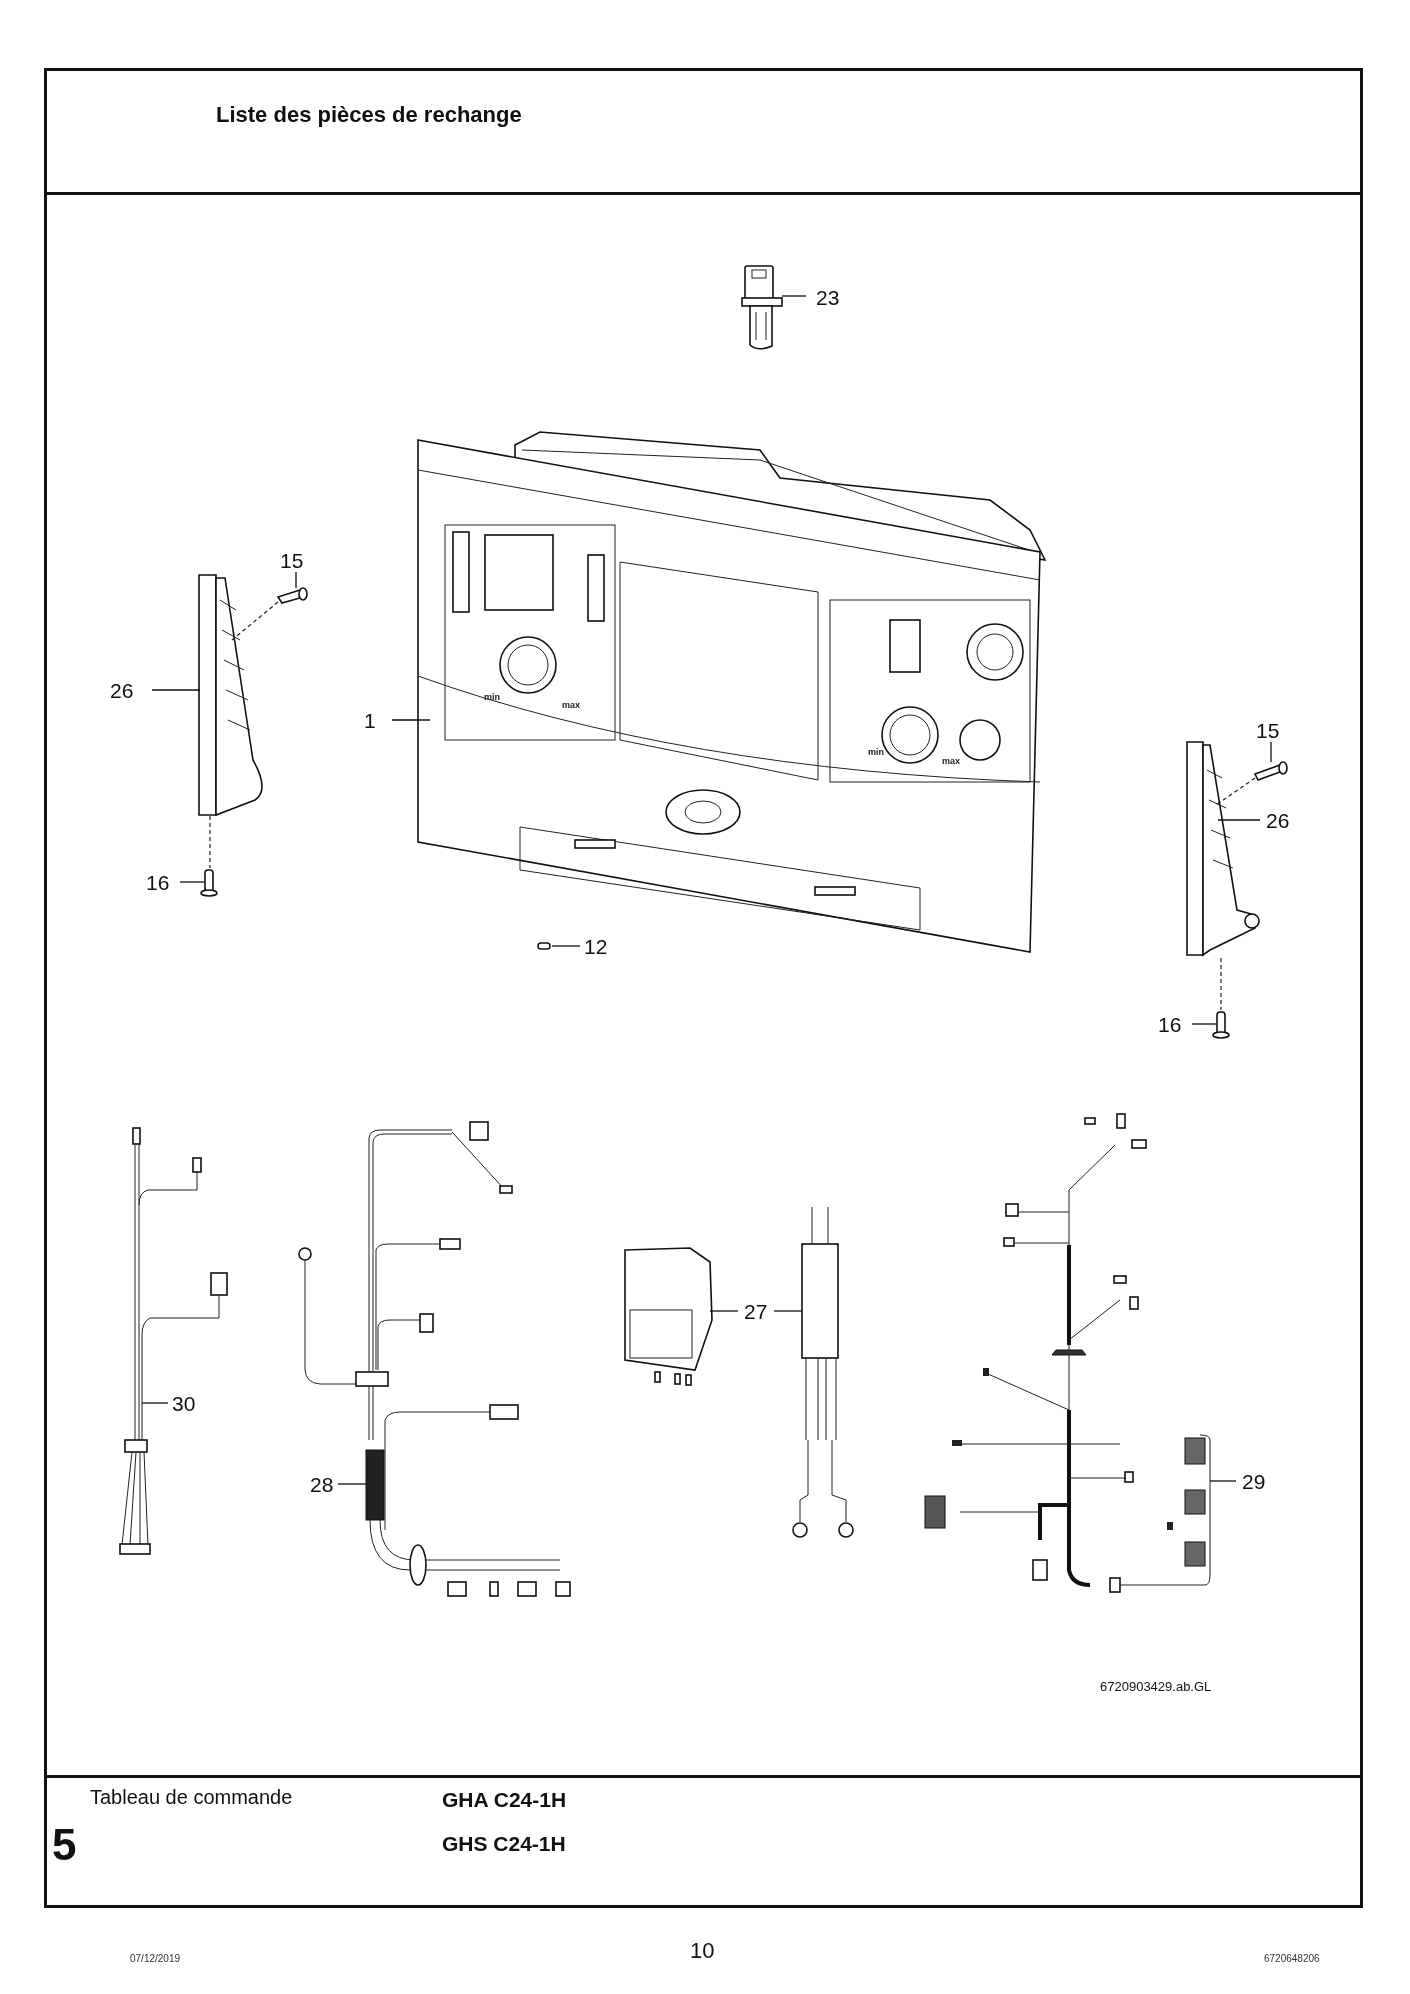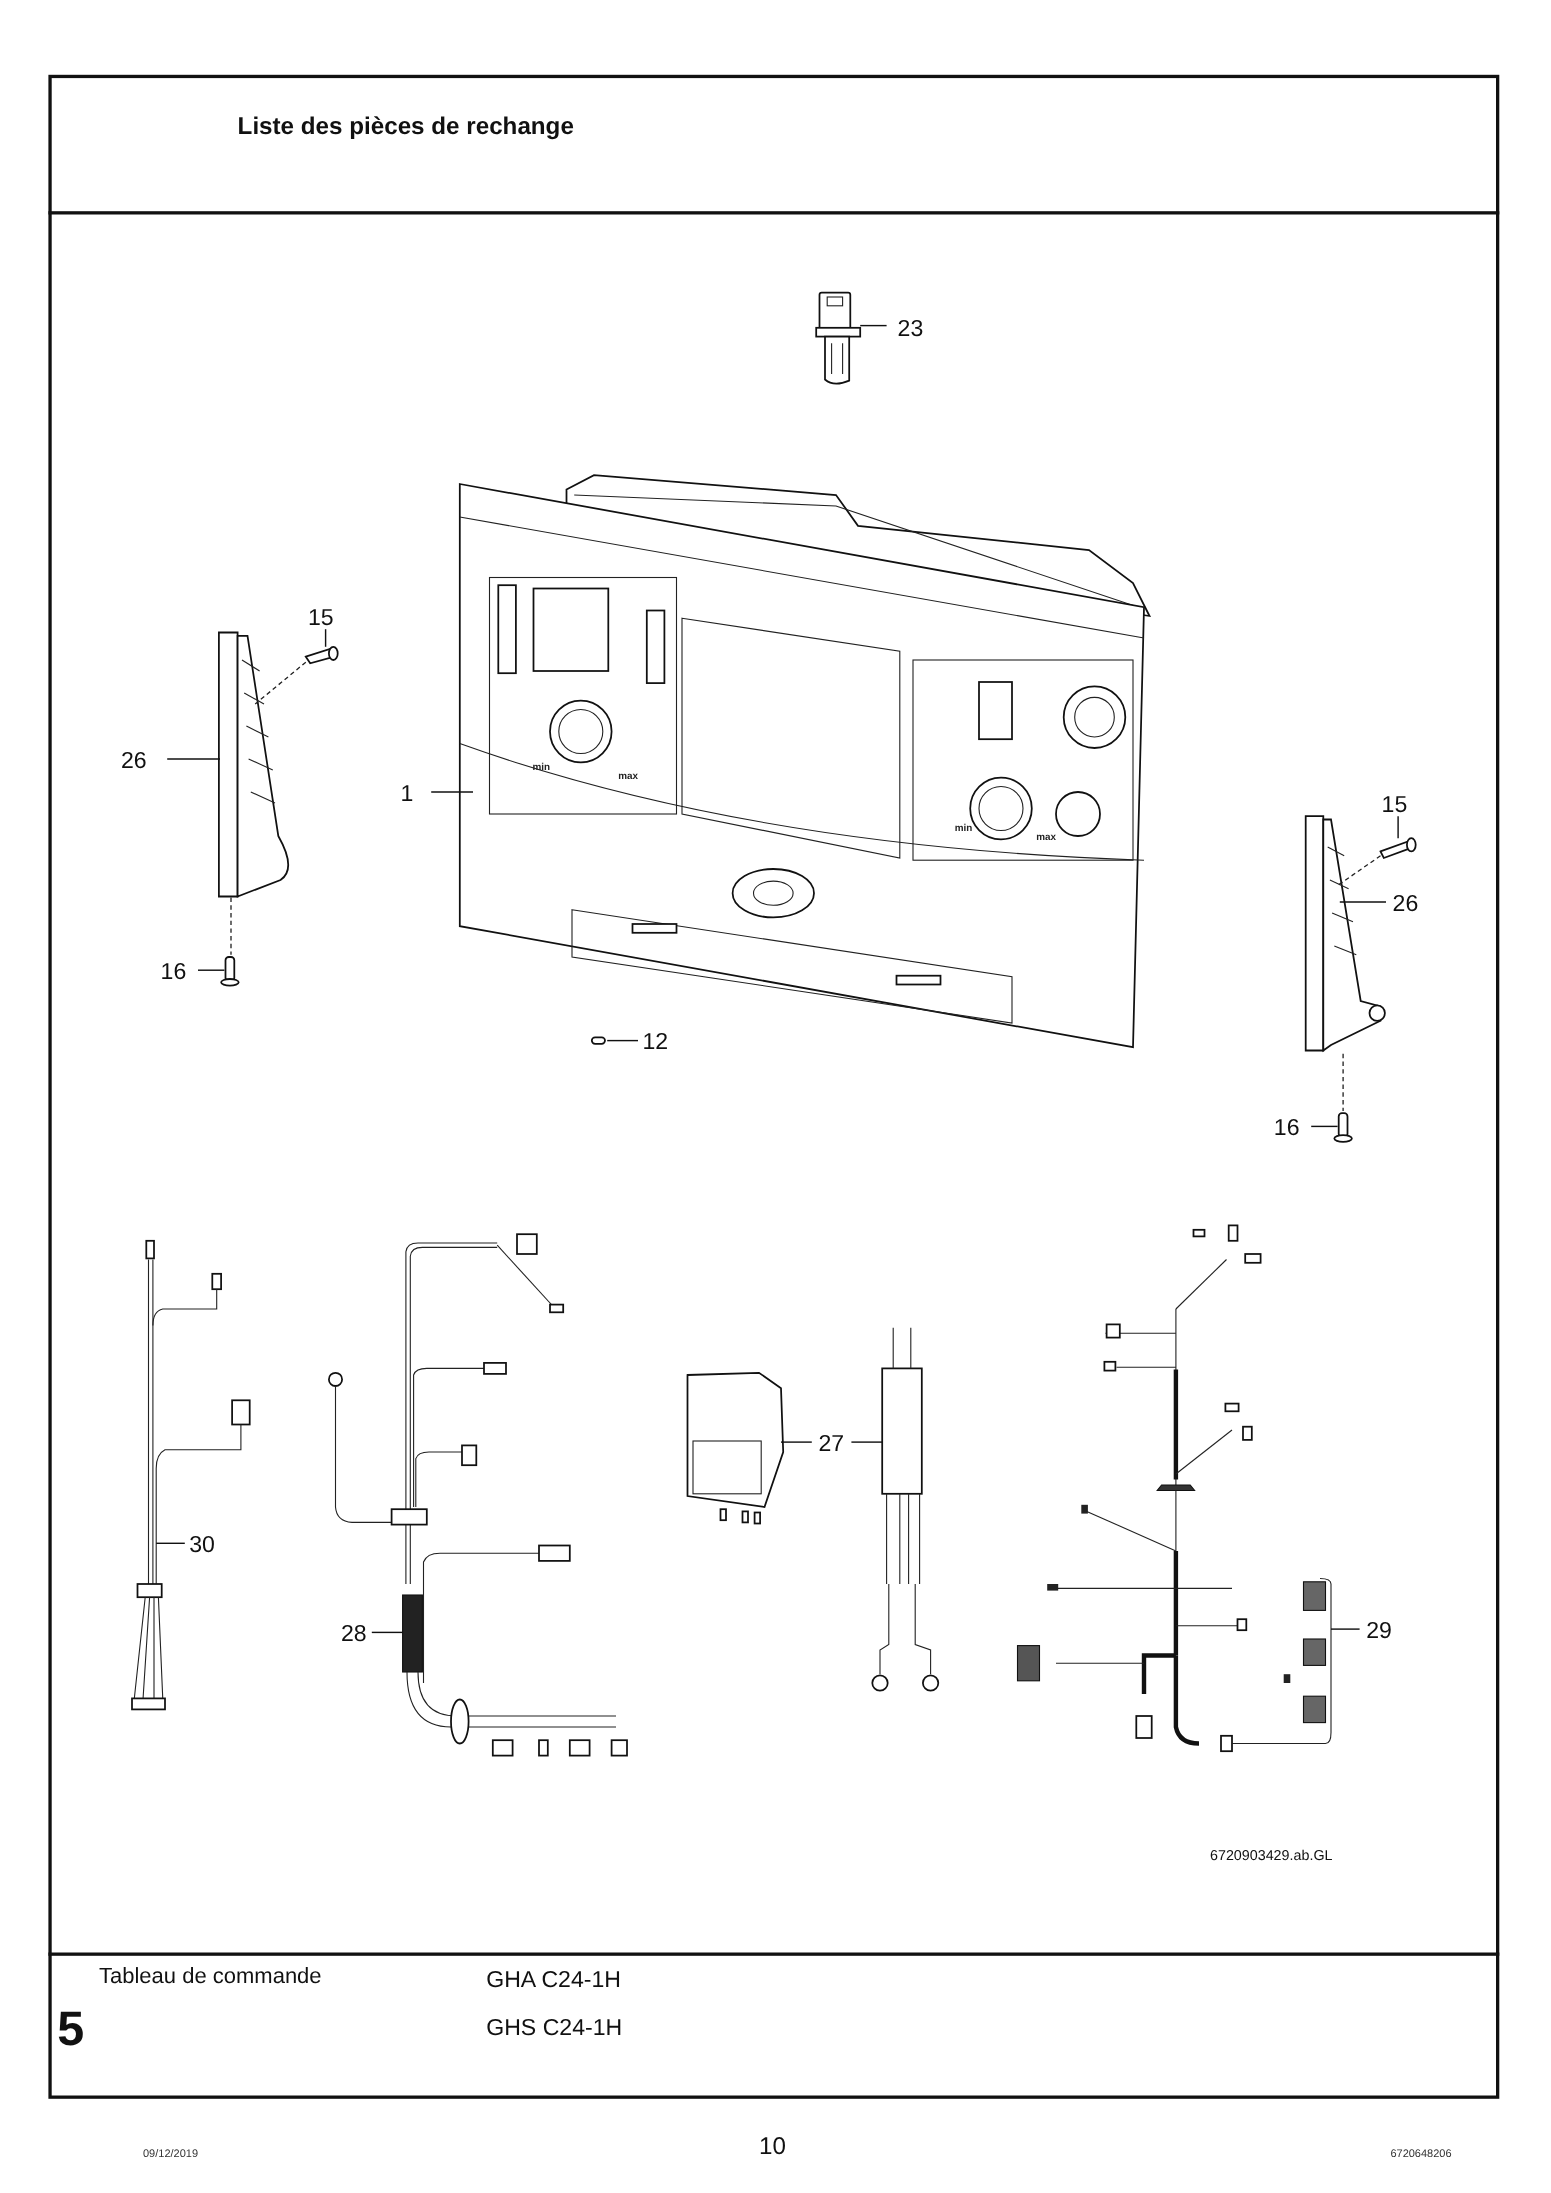--- a/index.html
+++ b/index.html
@@ -5,21 +5,21 @@
   html, body { margin:0; padding:0; background:#fff; }
   body { width:1410px; height:1994px; position:relative; overflow:hidden;
          font-family:"Liberation Sans", sans-serif; color:#111; }
   .frame { position:absolute; left:44px; top:68px; width:1319px; height:1840px;
            border:3px solid #111; box-sizing:border-box; }
   .hdr-div { position:absolute; left:44px; top:192px; width:1319px; height:3px; background:#111; }
   .ftr-div { position:absolute; left:44px; top:1775px; width:1319px; height:3px; background:#111; }
   .title { position:absolute; left:216px; top:102px; font-size:22px; font-weight:bold; }
   .section-label { position:absolute; left:90px; top:1786px; font-size:20px; }
   .section-num { position:absolute; left:52px; top:1820px; font-size:44px; font-weight:bold; }
-  .model { position:absolute; left:442px; font-size:21px; font-weight:normal; }
+  .model { position:absolute; left:442px; font-size:21px; font-weight:bold; }
   .model.m1 { top:1788px; }
   .model.m2 { top:1832px; }
   .foot-date { position:absolute; left:130px; top:1953px; font-size:10px; color:#333; }
   .foot-page { position:absolute; left:690px; top:1938px; font-size:22px; }
   .foot-doc { position:absolute; left:1226px; top:1953px; font-size:10px; color:#333;margin-left:38px; }
   .fig-ref { position:absolute; left:1100px; top:1679px; font-size:13px; }
   svg.diagram { position:absolute; left:0; top:0; width:1410px; height:1994px; }
   .callout-text { font-family:"Liberation Sans", sans-serif; font-size:21px; fill:#111; }
   .ln { stroke:#111; stroke-width:1.3; fill:none; }
   .thin { stroke:#222; stroke-width:1; fill:none; }
@@ -247,15 +247,15 @@
   <text class="callout-text" x="1242" y="1489">29</text>
 </svg>
 
 <div class="fig-ref">6720903429.ab.GL</div>
 
 <div class="section-label">Tableau de commande</div>
 <div class="section-num">5</div>
 <div class="model m1">GHA C24-1H</div>
 <div class="model m2">GHS C24-1H</div>
 
-<div class="foot-date">09/12/2019</div>
+<div class="foot-date">07/12/2019</div>
 <div class="foot-page">10</div>
 <div class="foot-doc">6720648206</div>
 
 </body></html>

